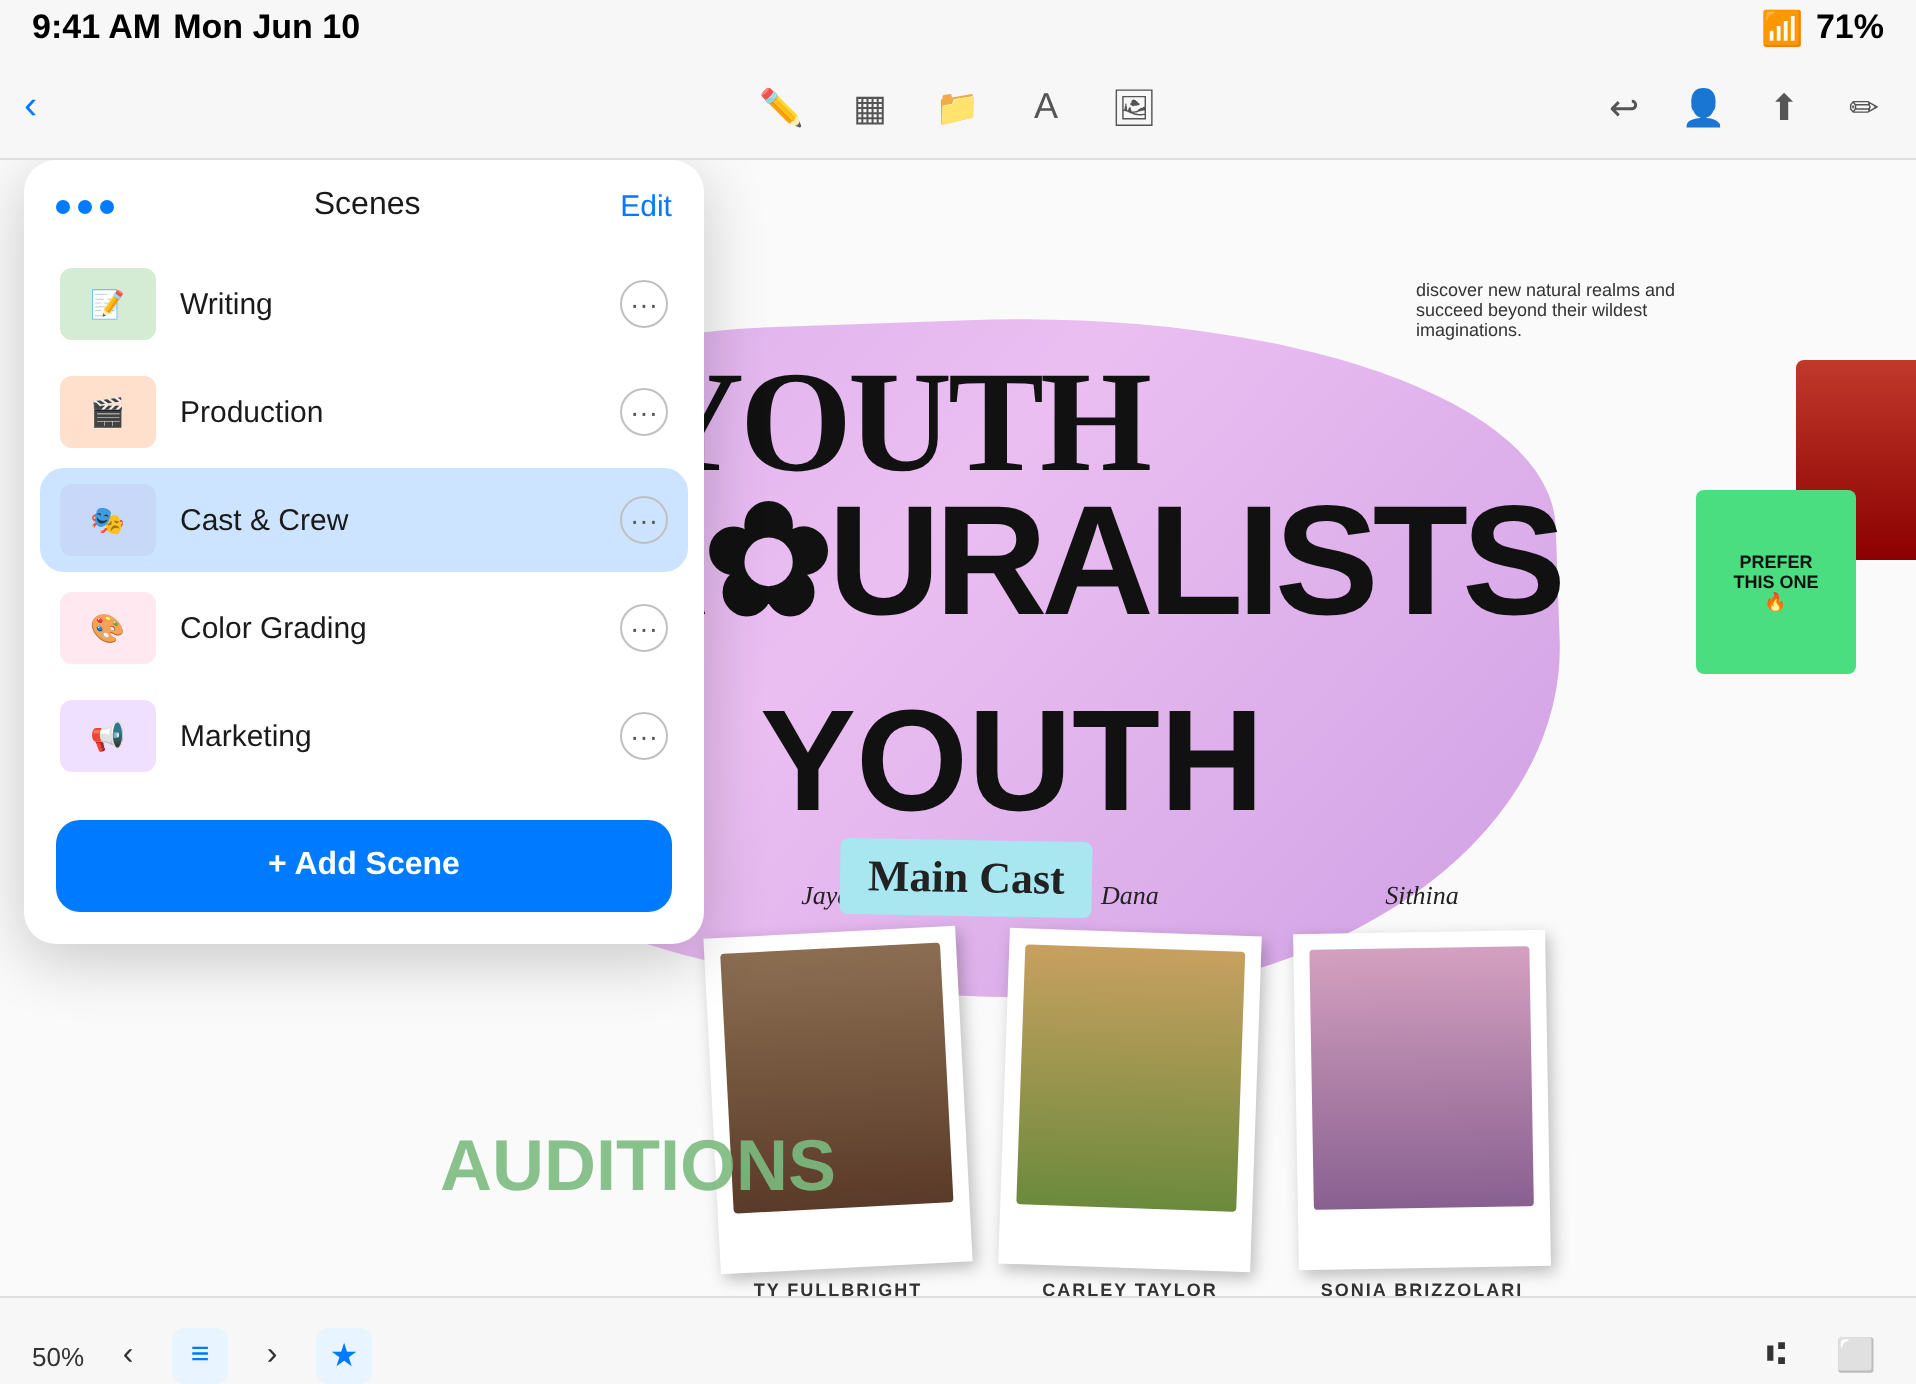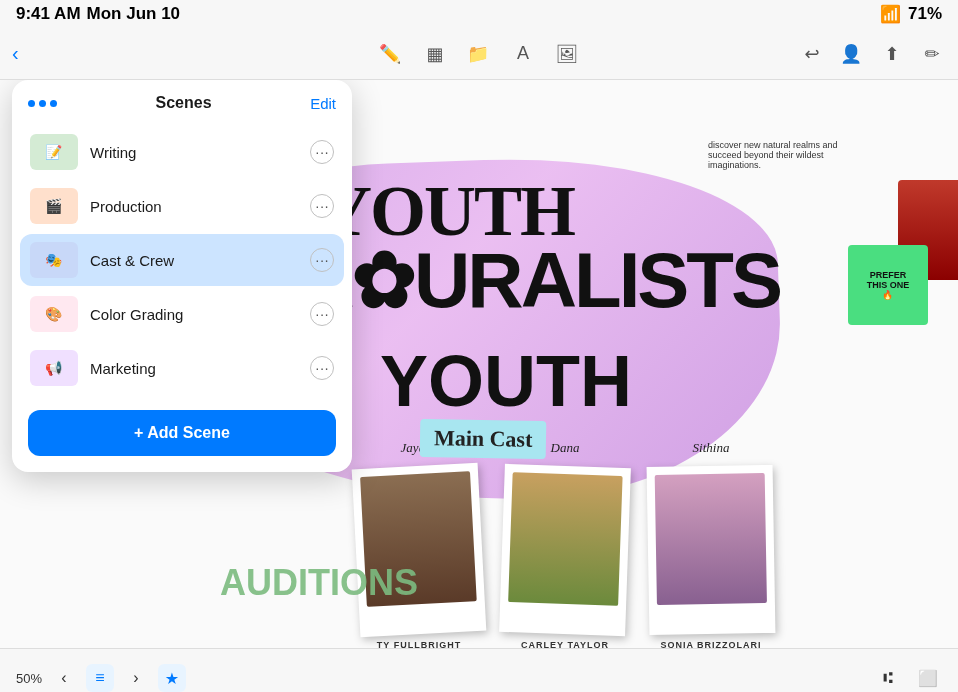--- a/index.html
+++ b/index.html
@@ -162,21 +162,21 @@
       color: #222;
       border-radius: 4px;
       z-index: 7;
       transform: rotate(1deg);
     }
 
     
     .prefer-sticky {
       position: absolute;
       top: 165px; right: 30px;
-      width: 80px; height: 80px;
+      width: 80px; height: 92px;
       background: #4ade80;
       border-radius: 4px;
       display: flex; flex-direction: column; align-items: center; justify-content: center;
       font-size: 9px; font-weight: 700; text-align: center;
       padding: 6px;
       z-index: 7;
       color: #111;
     }
 
     
@@ -221,21 +221,21 @@
     }
     .scenes-dots {
       display: flex; gap: 4px;
     }
     .dot {
       width: 7px; height: 7px;
       border-radius: 50%;
       background: #007AFF;
     }
     .scenes-title {
-      font-size: 16px; font-weight: 700; color: #1a1a1a;
+      font-size: 16px; font-weight: 400; color: #1a1a1a;
     }
     .scenes-edit {
       font-size: 15px; color: #007AFF; cursor: pointer;
     }
 
     .scene-list { padding: 4px 8px; }
 
     .scene-item {
       display: flex;
       align-items: center;

